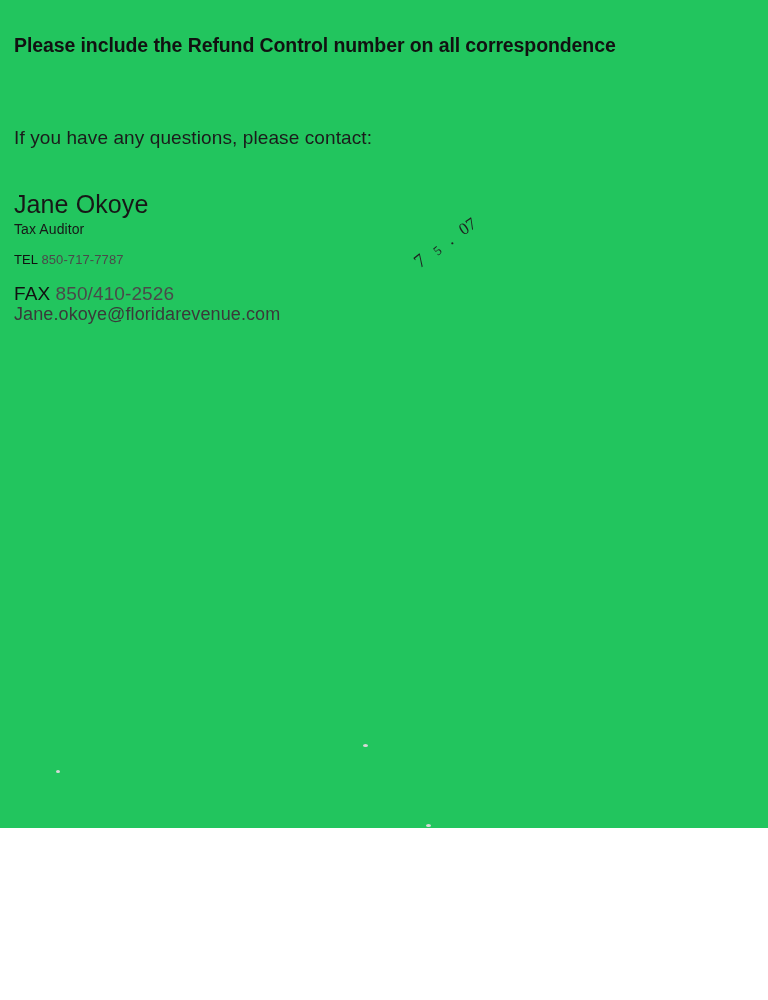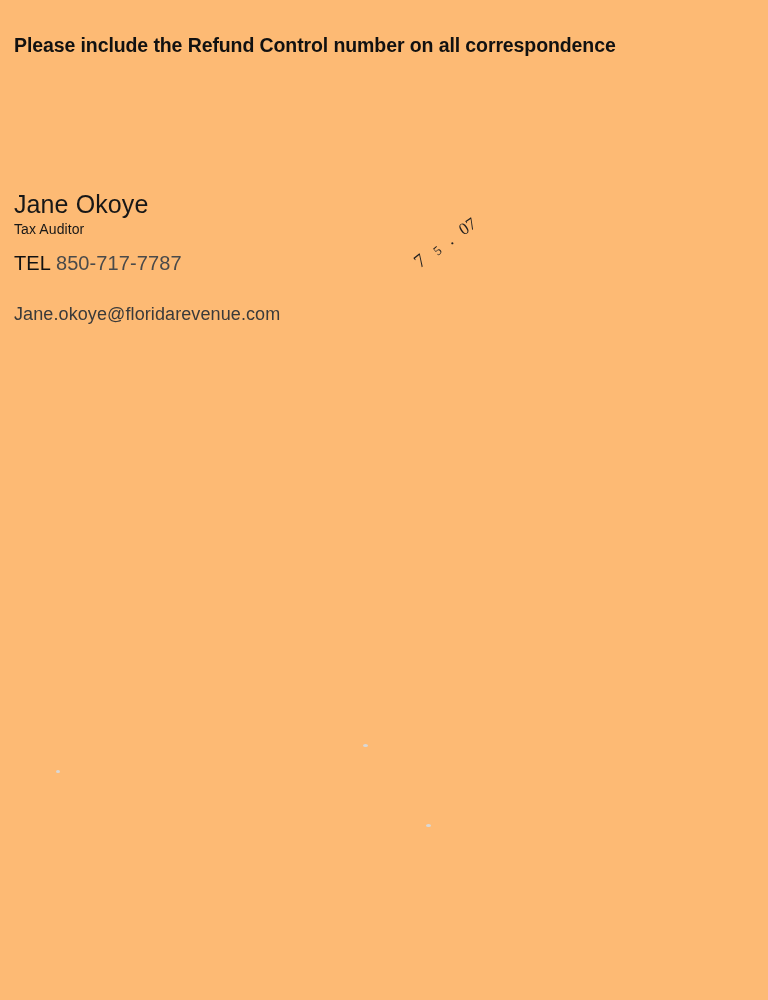--- a/index.html
+++ b/index.html
@@ -11,22 +11,22 @@
     height: 1000px;
     background: #ffffff;
     font-family: "Liberation Sans", sans-serif;
     color: #1a1a1a;
     position: relative;
     overflow: hidden;
   }
   .page {
     position: relative;
     width: 768px;
-    height: 1000px;
-    background: #fdba74;
+    height: 828px;
+    background: #22c55e;
   }
   .doc-line {
     position: absolute;
     left: 14px;
     white-space: nowrap;
     letter-spacing: 0.1px;
   }
   .headline {
     top: 34px;
     font-size: 19.5px;
@@ -45,21 +45,21 @@
     font-size: 25px;
     color: #171717;
   }
   .title {
     top: 221px;
     font-size: 14px;
     color: #171717;
   }
   .tel {
     top: 252px;
-    font-size: 20px;
+    font-size: 13px;
     color: #171717;
   }
   .fax {
     top: 283px;
     font-size: 19px;
     color: #171717;
   }
   .email {
     top: 304px;
     font-size: 18px;
@@ -122,30 +122,35 @@
   .speck-2 { left: 56px; top: 770px; width: 4px; height: 3px; }
   .speck-3 { left: 426px; top: 824px; width: 5px; height: 3px; }
 </style>
 </head>
 <body>
 
 <div class="page">
 
   <div class="doc-line headline">Please include the Refund Control number on all correspondence</div>
 
+  <div class="doc-line contact-intro">If you have any questions, please contact:</div>
 
   <div class="doc-line name">Jane Okoye</div>
 
   <div class="doc-line title">Tax Auditor</div>
 
   <div class="doc-line tel">
     <span class="label-strong">TEL</span>
     <span class="value-light">850-717-7787</span>
   </div>
 
+  <div class="doc-line fax">
+    <span class="label-strong">FAX</span>
+    <span class="value-light">850/410-2526</span>
+  </div>
 
   <div class="doc-line email">Jane.okoye@floridarevenue.com</div>
 
   <div class="handwriting">
     <span class="hw-glyph hw-a">7</span>
     <span class="hw-glyph hw-b">5</span>
     <span class="hw-glyph hw-c">.</span>
     <span class="hw-glyph hw-d">07</span>
   </div>
 

